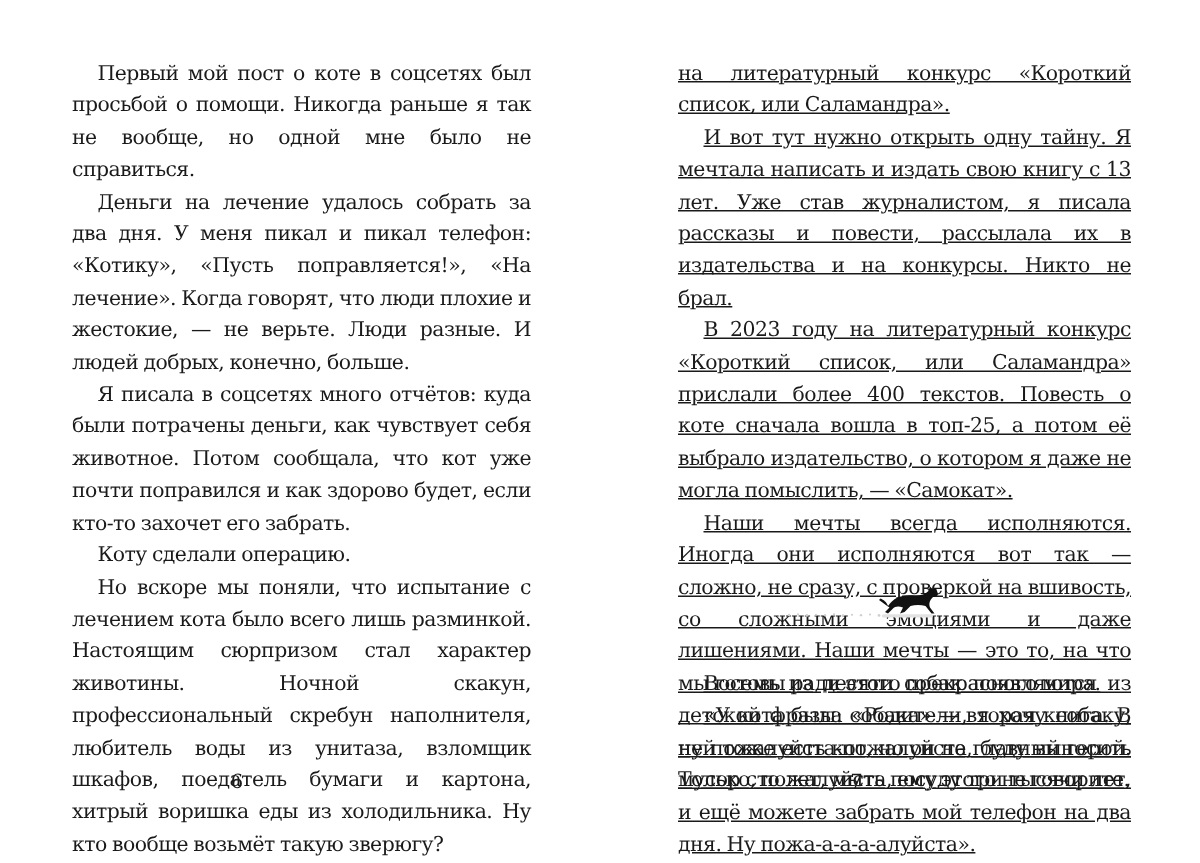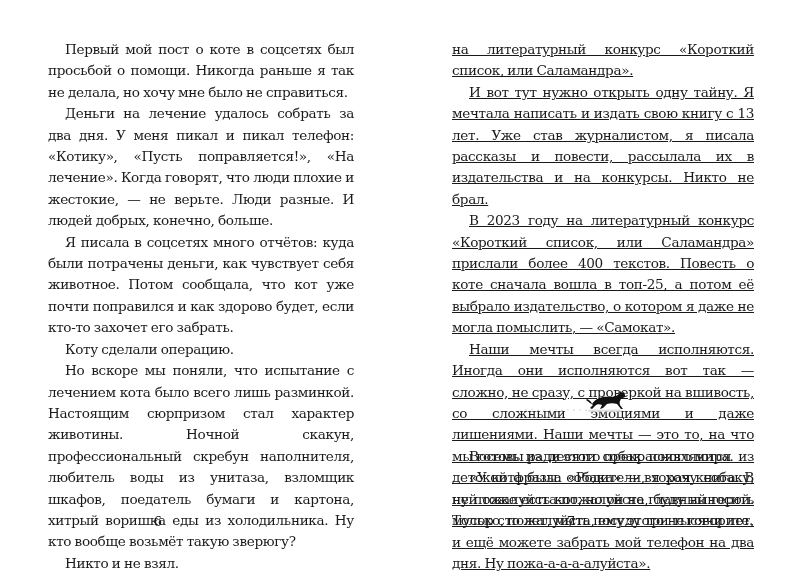--- a/index.html
+++ b/index.html
@@ -33,21 +33,21 @@
   .dog-illus {
     position: absolute; left: 120px; top: 386px; width: 120px; height: 30px;
   }
   .text-col-2 { top: 446px !important; }
 </style>
 </head>
 <body>
 
 <div class="page page-left">
   <div class="text-col">
-    <p>Первый мой пост о коте в соцсетях был просьбой о помощи. Никогда раньше я так не делала, но хочу мне было не справиться.</p>
+    <p>Первый мой пост о коте в соцсетях был просьбой о помощи. Никогда раньше я так не вообще, но одной мне было не справиться.</p>
     <p>Деньги на лечение удалось собрать за два дня. У меня пикал и пикал телефон: «Котику», «Пусть поправляется!», «На лечение». Когда говорят, что люди плохие и жестокие, — не верьте. Люди разные. И людей добрых, конечно, больше.</p>
     <p>Я писала в соцсетях много отчётов: куда были потрачены деньги, как чувствует себя животное. Потом сообщала, что кот уже почти поправился и как здорово будет, если кто-то захочет его забрать.</p>
     <p>Коту сделали операцию.</p>
     <p>Но вскоре мы поняли, что испытание с лечением кота было всего лишь разминкой. Настоящим сюрпризом стал характер животины. Ночной скакун, профессиональный скребун наполнителя, любитель воды из унитаза, взломщик шкафов, поедатель бумаги и картона, хитрый воришка еды из холодильника. Ну кто вообще возьмёт такую зверюгу?</p>
     <p>Никто и не взял.</p>
 
   </div>
   <div class="page-num">6</div>
 </div>
 

